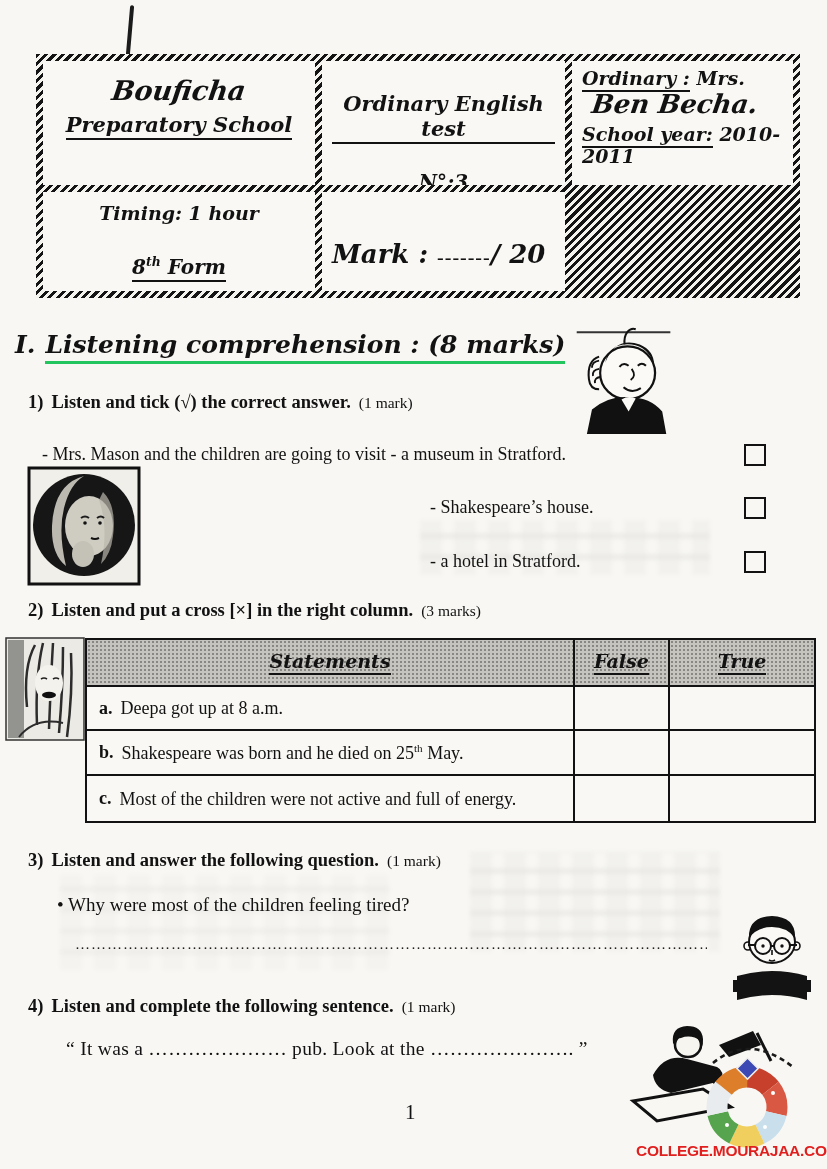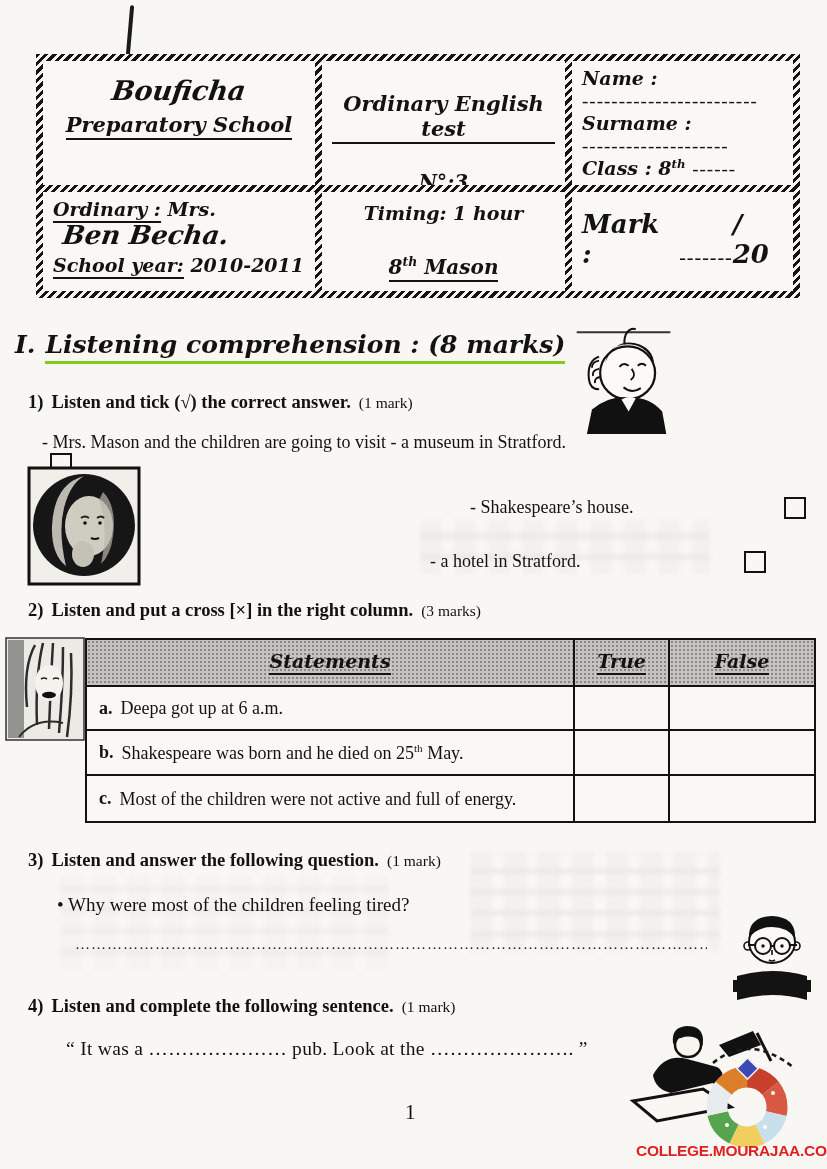--- a/index.html
+++ b/index.html
@@ -38,21 +38,21 @@
   .teacher-name{font-size:26px;margin-left:10px;}
   .year-row{margin-top:4px;}
   .timing-cell{text-align:center;font-size:19px;}
   .timing-line{margin-top:4px;}
   .form-line{margin-top:30px;display:inline-block;font-size:20px;}
   .mark-cell{font-size:26px;display:flex;align-items:flex-end;padding-bottom:22px;}
   sup{font-size:.62em;}
   
   .section-title{position:absolute;left:15px;top:330px;font-size:25px;display:flex;gap:10px;align-items:baseline;}
   .section-title .numeral{font-style:italic;font-weight:700;font-family:"DejaVu Serif",serif;}
-  .section-title .title{font-family:"DejaVu Serif",serif;font-style:italic;font-weight:700;border-bottom:3px solid #84cc16;padding-bottom:2px;}
+  .section-title .title{font-family:"DejaVu Serif",serif;font-style:italic;font-weight:700;border-bottom:3px solid #22c55e;padding-bottom:2px;}
   .q-head{position:absolute;display:flex;gap:8px;align-items:baseline;font-size:18.5px;font-weight:700;}
   .q-head .marks{font-weight:400;font-size:15.5px;}
   .opt-row{position:absolute;display:flex;justify-content:space-between;align-items:flex-start;font-size:18px;}
   .checkbox{width:18px;height:18px;border:2px solid #121212;background:transparent;flex:0 0 auto;margin-left:8px;}
   
   .tf-table{position:absolute;left:85px;top:638px;width:731px;box-sizing:border-box;
     border:2.5px solid #121212;display:grid;
     grid-template-columns:486px 95px 1fr;grid-template-rows:45px 44px 45px 47px;}
   .tf-cell{box-sizing:border-box;display:flex;align-items:center;font-size:18px;padding-left:12px;background:#f9f8f4;}
   .tf-cell.bl{border-left:2px solid #121212;}
@@ -87,49 +87,34 @@
 
   <div class="header-grid">
     <div class="cell school-cell">
       <div class="school-name hand">Bouficha</div>
       <div><span class="script school-type u">Preparatory School</span></div>
     </div>
     <div class="cell test-cell">
       <span class="script test-title u">Ordinary English test</span><br>
       <span class="script test-number u">N°:3</span>
     </div>
-    <div class="cell student-cell script">
-      <div>
-        <span>Name :</span>
-        <span class="blank-line">------------------------</span>
-      </div>
-      <div>
-        <span>Surname :</span>
-        <span class="blank-line">--------------------</span>
-      </div>
-      <div>
-        <span>Class :</span>
-        <span>8</span><sup>th</sup>
-        <span class="blank-line">------</span>
-      </div>
-    </div>
     <div class="cell teacher-cell script">
       <div>
         <span class="u">Ordinary :</span>
         <span>Mrs.</span>
         <span class="hand teacher-name">Ben Becha.</span>
       </div>
       <div class="year-row">
         <span class="u">School year:</span>
         <span>2010-2011</span>
       </div>
     </div>
     <div class="cell timing-cell script">
       <div class="timing-line">Timing: 1 hour</div>
-      <span class="form-line u"><span>8</span><sup>th</sup> <span>Mason</span></span>
+      <span class="form-line u"><span>8</span><sup>th</sup> <span>Form</span></span>
     </div>
     <div class="cell mark-cell script">
       <span>Mark :</span>&nbsp;
       <span class="blank-line" style="font-size:20px;">-------</span>
       <span>/ 20</span>
     </div>
   </div>
 
   <div class="section-title">
     <span class="numeral">I.</span>
@@ -149,25 +134,25 @@
     <path d="M18 112 L23 88 Q40 74 60 76 Q80 76 92 90 L96 112 Z" fill="#111"></path>
     <path d="M52 78 L59 90 L66 77 Q59 74 52 78 Z" fill="#fbfaf6"></path>
   </svg>
 
   <div class="q-head" style="left:28px;top:392px;">
     <span>1)</span>
     <span>Listen and tick (√) the correct answer.</span>
     <span class="marks">(1 mark)</span>
   </div>
 
-  <div class="opt-row" style="left:42px;top:432px;width:724px;flex-direction:column;">
+  <div class="opt-row" style="left:42px;top:444px;width:724px;">
     <span>- Mrs. Mason and the children are going to visit - a museum in Stratford.</span>
     <span class="checkbox"></span>
   </div>
-  <div class="opt-row" style="left:430px;top:497px;width:336px;margin-left:40px;">
+  <div class="opt-row" style="left:430px;top:497px;width:336px;">
     <span>- Shakespeare’s house.</span>
     <span class="checkbox"></span>
   </div>
   <div class="opt-row" style="left:430px;top:551px;width:336px;">
     <span>- a hotel in Stratford.</span>
     <span class="checkbox"></span>
   </div>
 
   <svg class="illus" style="left:27px;top:466px;" width="114" height="126" viewBox="0 0 114 126">
     <rect x="2" y="2" width="110" height="116" fill="#f1efe9" stroke="#111" stroke-width="3"></rect>
@@ -196,29 +181,29 @@
     <path d="M36 42 q3 -2 6 0 M48 42 q3 -2 6 0" stroke="#222" stroke-width="1.6" fill="none"></path>
     <ellipse cx="44" cy="58" rx="7" ry="3.2" fill="#101010"></ellipse>
     <path d="M14 100 Q30 80 58 86" stroke="#2c2c2c" stroke-width="2" fill="none"></path>
   </svg>
 
   <div class="tf-table">
     <div class="tf-cell tf-head">
         <span class="u">Statements</span>
       </div>
     <div class="tf-cell tf-head bl">
+        <span class="u">False</span>
+      </div>
+    <div class="tf-cell tf-head bl">
         <span class="u">True</span>
-      </div>
-    <div class="tf-cell tf-head bl">
-        <span class="u">False</span>
       </div>
 
     <div class="tf-cell bt">
       <span class="tf-letter">a.</span>
-      <span><span>Deepa got up at 6 a.m.</span><sup></sup><span></span></span>
+      <span><span>Deepa got up at 8 a.m.</span><sup></sup><span></span></span>
     </div>
     <div class="tf-cell bl bt"></div>
     <div class="tf-cell bl bt"></div>
 
     <div class="tf-cell bt">
       <span class="tf-letter">b.</span>
       <span><span>Shakespeare was born and he died on 25</span><sup>th</sup><span> May.</span></span>
     </div>
     <div class="tf-cell bl bt"></div>
     <div class="tf-cell bl bt"></div>

